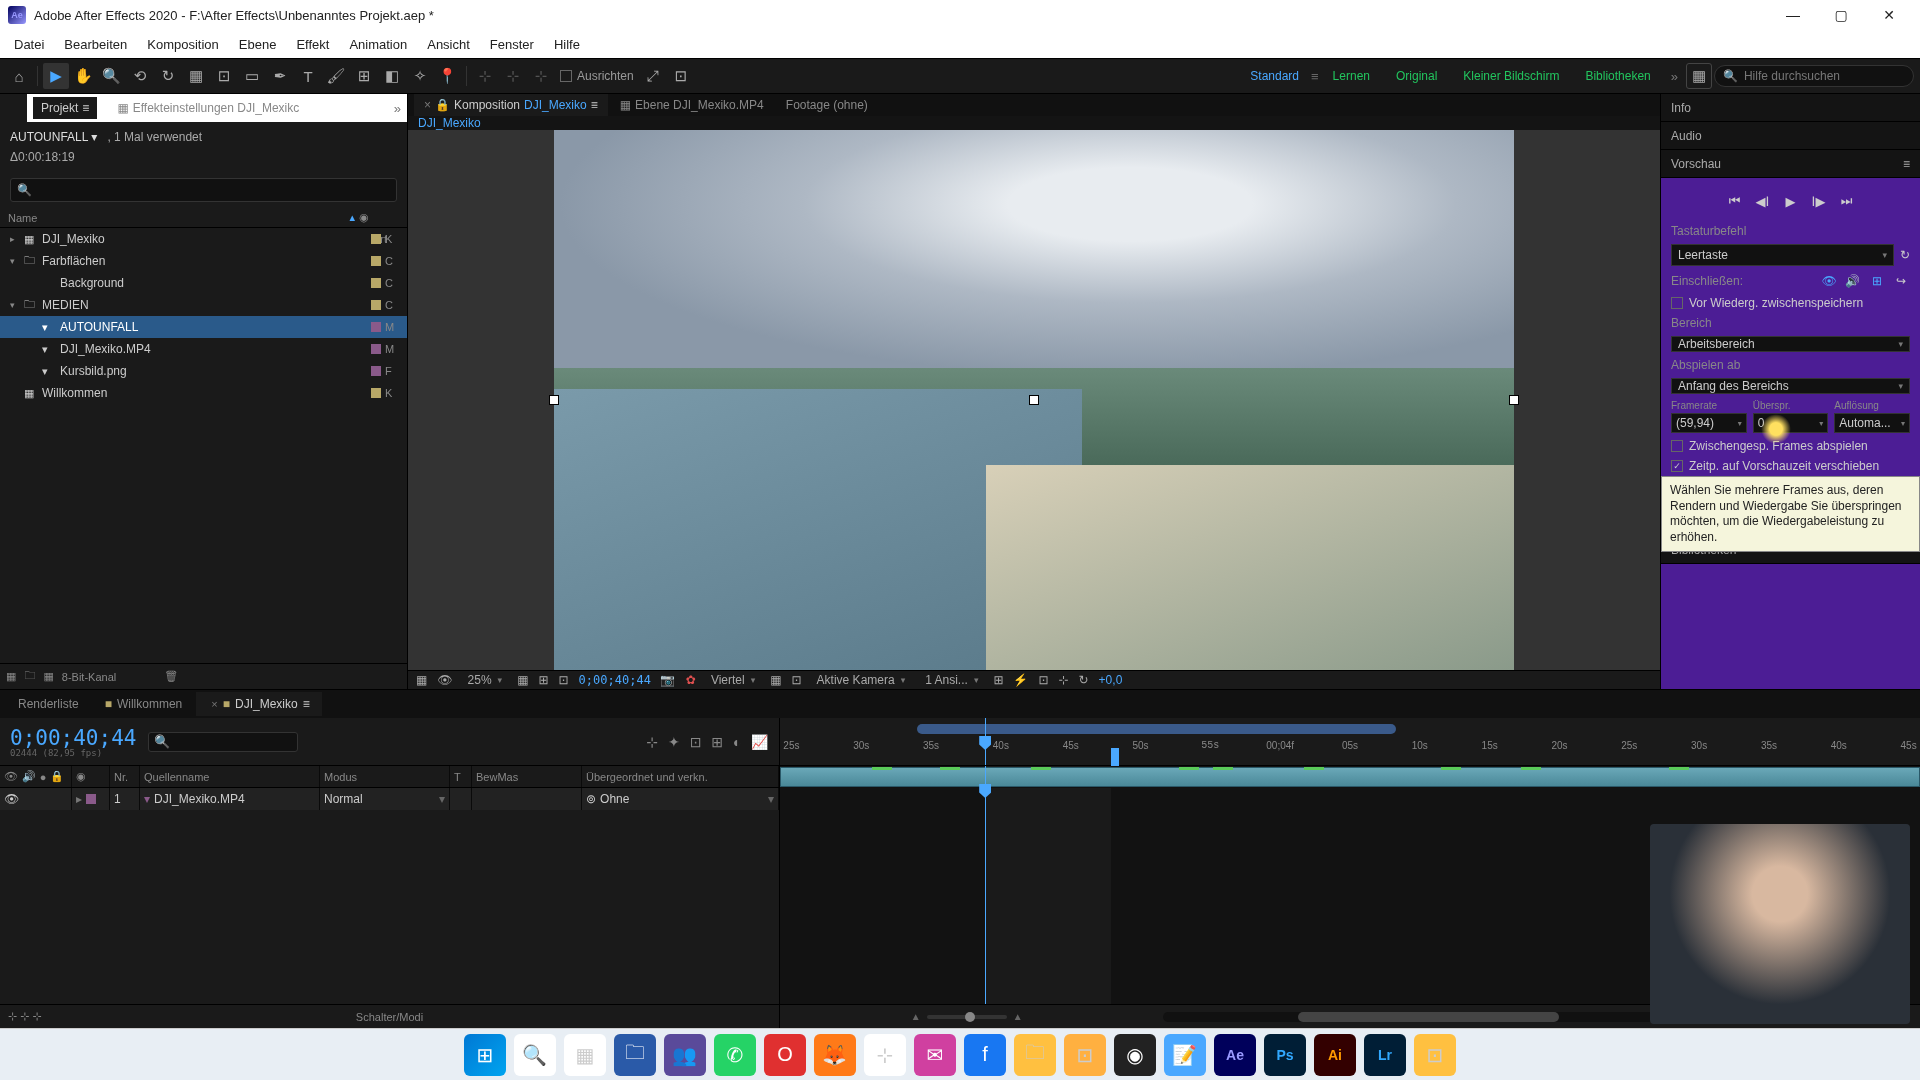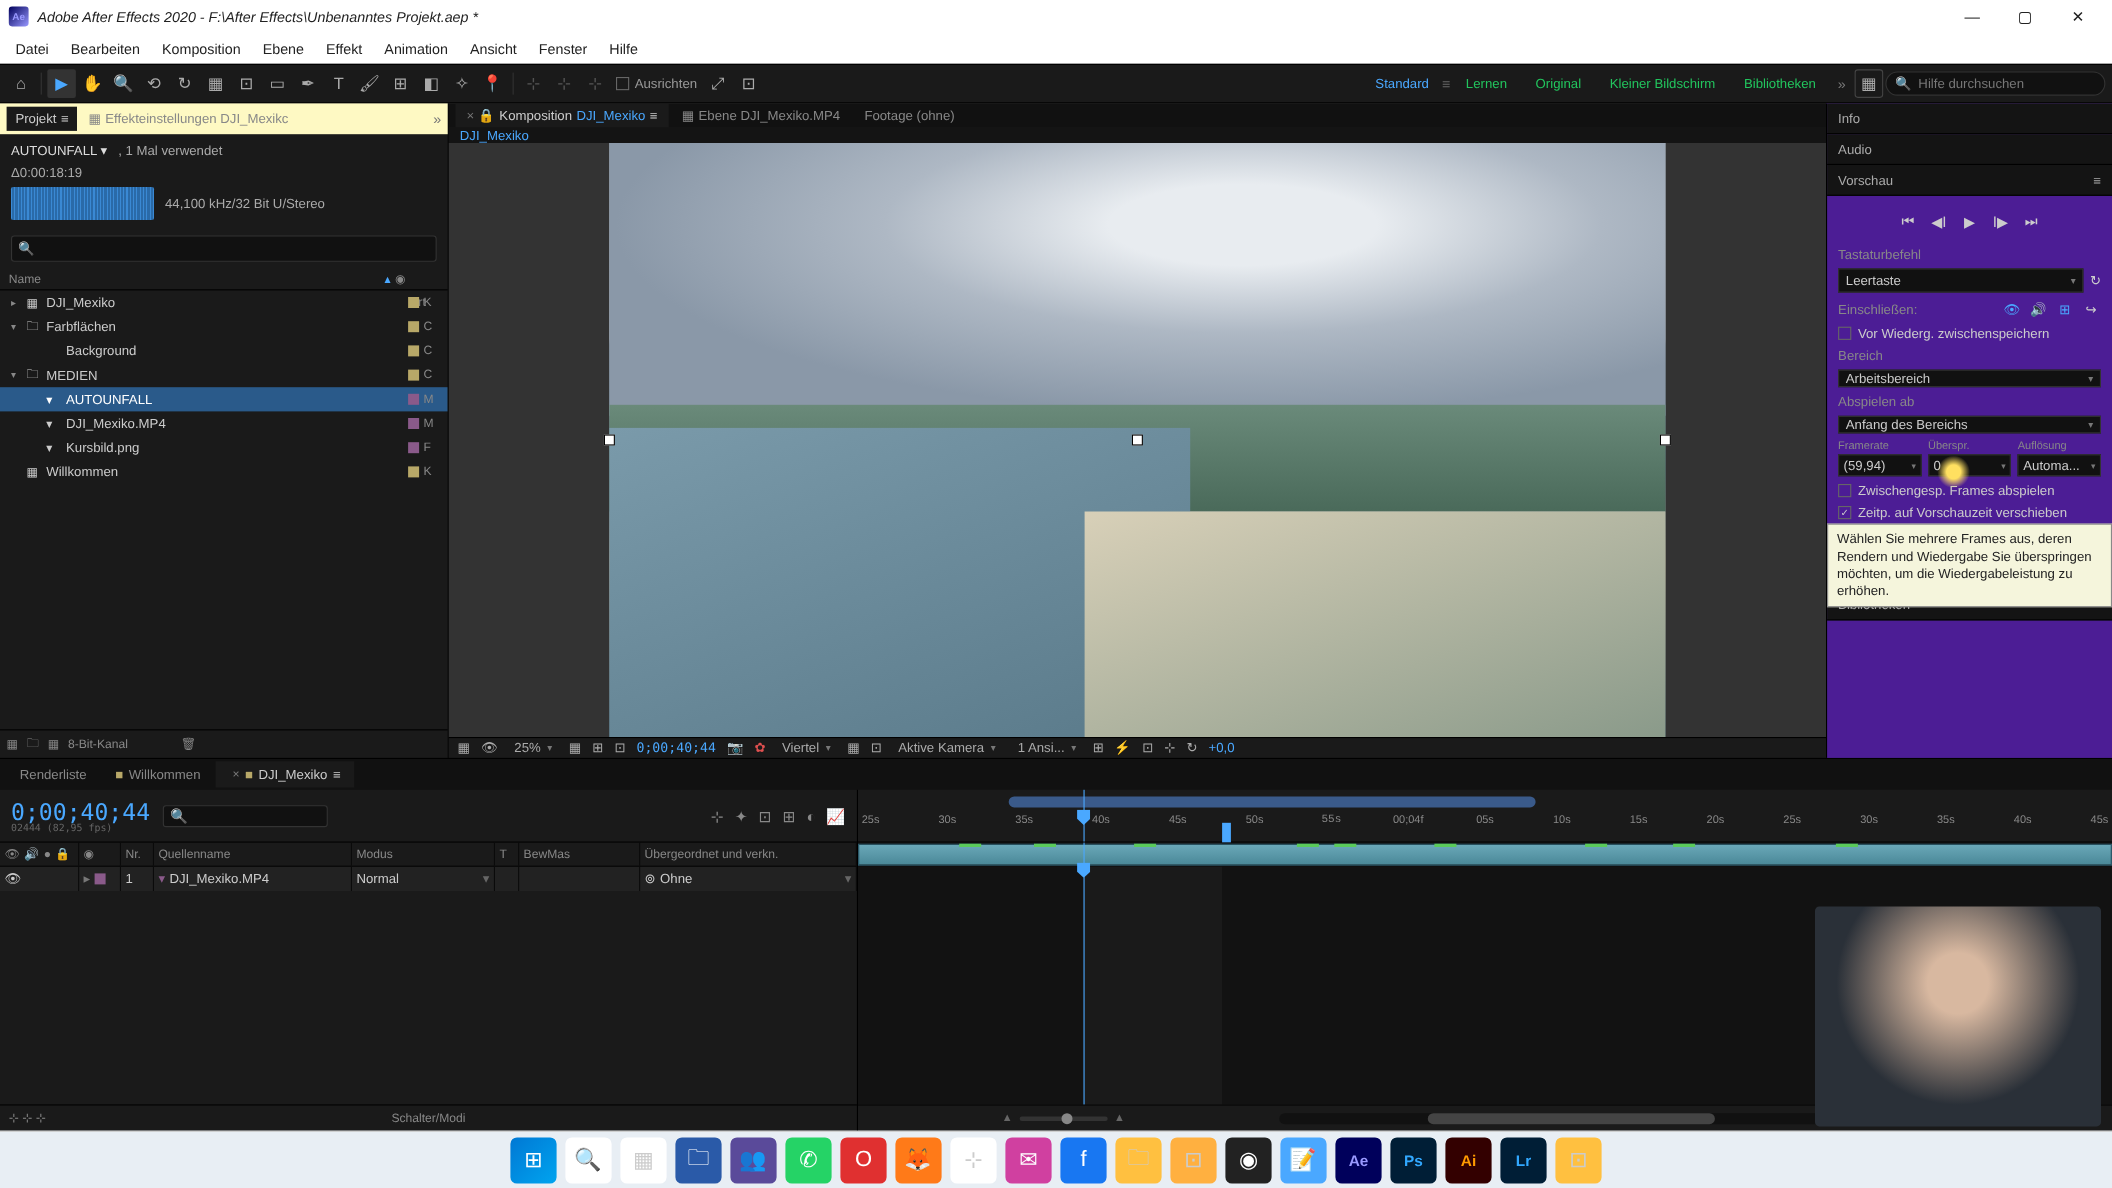--- a/index.html
+++ b/index.html
@@ -2,21 +2,21 @@
 <html><head>
 <meta charset="utf-8">
 <style>
 * { margin:0; padding:0; box-sizing:border-box; font-family:"Segoe UI",Arial,sans-serif; user-select:none; }
 body { background:#fff; width:1920px; height:1080px; overflow:hidden; font-size:13px; color:#ccc; }
 .app { width:1920px; height:1080px; display:flex; flex-direction:column; }
 
 
 .titlebar { height:30px; background:#fff; display:flex; align-items:center; padding:0 8px; color:#222; }
 .titlebar .ae-logo { width:18px; height:18px; background:linear-gradient(135deg,#00005b,#9999ff); border-radius:3px; margin-right:8px; display:flex; align-items:center; justify-content:center; font-size:9px; font-weight:bold; color:#9999ff; }
-.titlebar .title { flex:1; font-size:13px;font-style:italic; }
+.titlebar .title { flex:1; font-size:13px; }
 .titlebar .win-btns { display:flex; gap:2px; }
 .titlebar .win-btn { width:46px; height:30px; display:flex; align-items:center; justify-content:center; font-size:14px; color:#222; }
 
 
 .menubar { height:28px; background:#fff; display:flex; align-items:center; padding:0 4px; color:#222; }
 .menubar .item { padding:4px 10px; font-size:13px; }
 
 
 .toolbar { height:36px; background:#1a1a1a; border-top:1px solid #000; border-bottom:1px solid #000; display:flex; align-items:center; padding:0 6px; gap:2px; }
 .toolbar .tool { width:26px; height:26px; display:flex; align-items:center; justify-content:center; color:#aaa; border-radius:2px; font-size:15px; }
@@ -29,21 +29,21 @@
 .toolbar .ws-tab { color:#22c55e; padding:0 12px; font-size:12px; }
 .toolbar .search { background:#111; border:1px solid #333; border-radius:11px; height:22px; width:200px; display:flex; align-items:center; padding:0 8px; gap:6px; color:#777; font-size:12px; }
 
 
 .main { flex:1; display:flex; flex-direction:column; background:#1a1a1a; }
 .upper { height:595px; display:flex; }
 .lower { flex:1; display:flex; flex-direction:column; border-top:1px solid #000; }
 
 
 .project { width:408px; background:#1a1a1a; border-right:1px solid #000; display:flex; flex-direction:column; }
-.panel-tabs { height:28px; background:#fef9c3; display:flex; align-items:center; gap:2px; padding:0 6px; }
+.panel-tabs { height:28px; background:#ffffff; display:flex; align-items:center; gap:12px; padding:0 6px;margin-left:27px; }
 .panel-tab { padding:4px 8px; font-size:12px; color:#888; display:flex; align-items:center; gap:4px; }
 .panel-tab.active { background:#1a1a1a; color:#ccc; }
 .proj-header { padding:8px 10px; display:flex; flex-direction:column; gap:6px; }
 .proj-asset-row { display:flex; align-items:center; gap:10px; color:#aaa; font-size:12px; }
 .proj-asset-name { color:#ddd; }
 .waveform { height:30px; background:linear-gradient(#2a6aa8,#2a6aa8); position:relative; overflow:hidden; border-radius:2px; width:130px; }
 .waveform::before { content:""; position:absolute; inset:0; background:repeating-linear-gradient(90deg,#4aa8ff 0 1px,transparent 1px 3px); opacity:.5; }
 .proj-search { margin:6px 10px; height:24px; background:#111; border:1px solid #333; border-radius:3px; display:flex; align-items:center; padding:0 6px; color:#666; font-size:12px; }
 .proj-cols { height:20px; display:flex; align-items:center; padding:0 8px; font-size:11px; color:#888; border-bottom:1px solid #000; }
 .proj-col-name { flex:1; }
@@ -230,24 +230,20 @@
           <span style="color:#777;margin-left:auto;">»</span>
         </div>
         <div class="proj-header">
           <div class="proj-asset-row">
             <span class="proj-asset-name"><span>AUTOUNFALL</span> ▾</span>
             <span>, 1 Mal verwendet</span>
           </div>
           <div class="proj-asset-row">
               <span>Δ0:00:18:19</span>
             </div>
-          <div class="proj-asset-row">
-            <div class="waveform"></div>
-            <span>44,100 kHz/32 Bit U/Stereo</span>
-          </div>
         </div>
         <div class="proj-search">🔍</div>
         <div class="proj-cols">
           <span class="proj-col-name">Name</span>
           <span style="color:#4aa8ff;margin-right:4px;">▴</span>
           <span style="width:14px;">◉</span>
           <span style="width:26px;margin-top:42px;">Art</span>
         </div>
         <div class="proj-list" id="proj-list">
             <div class="proj-row">

